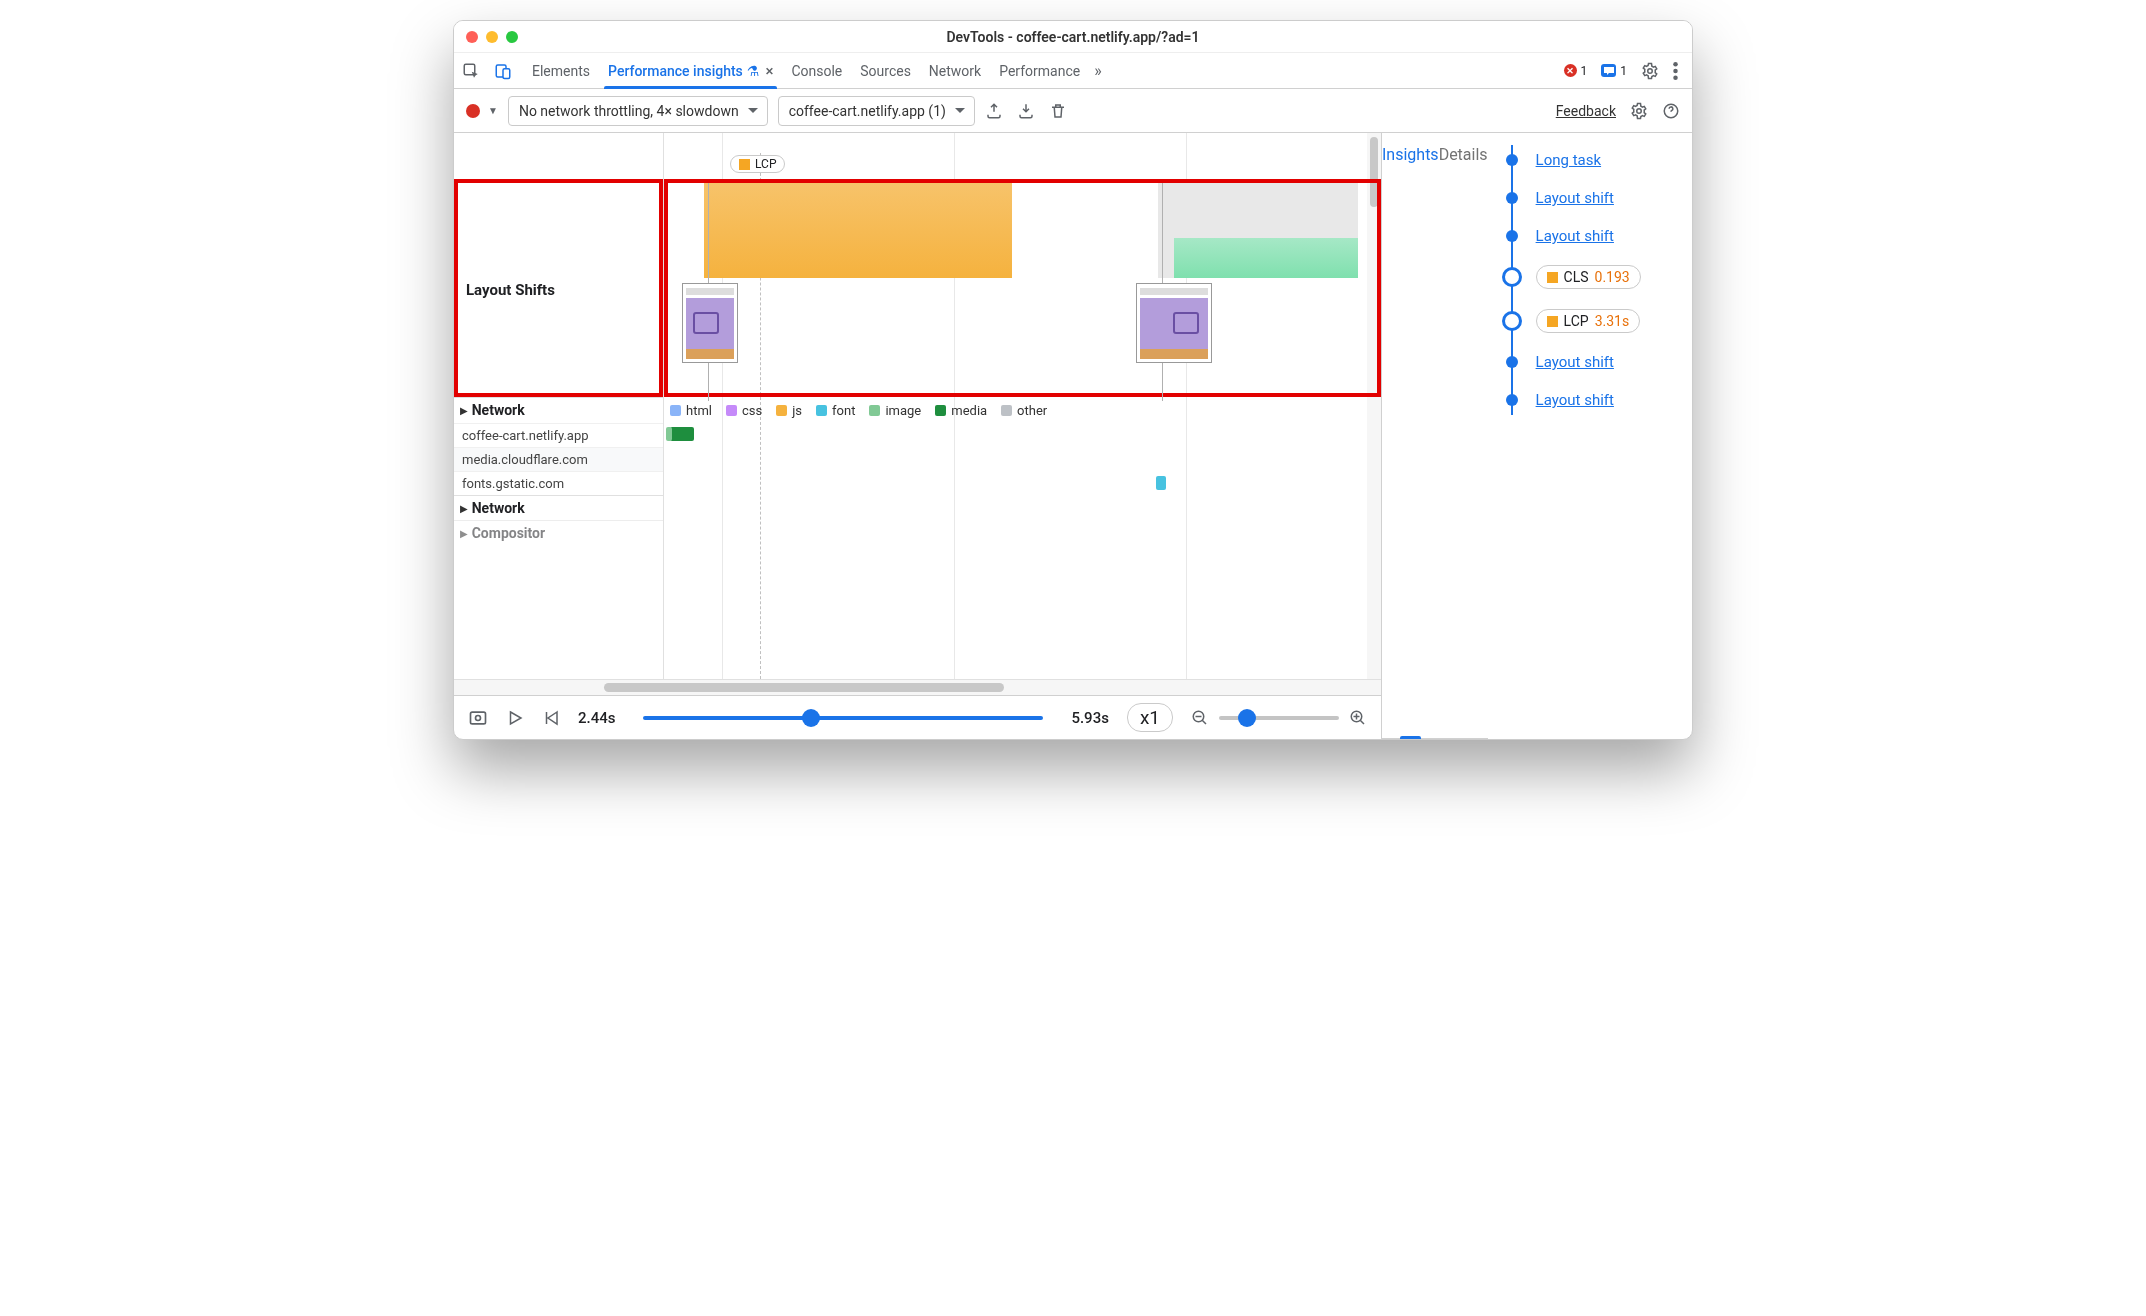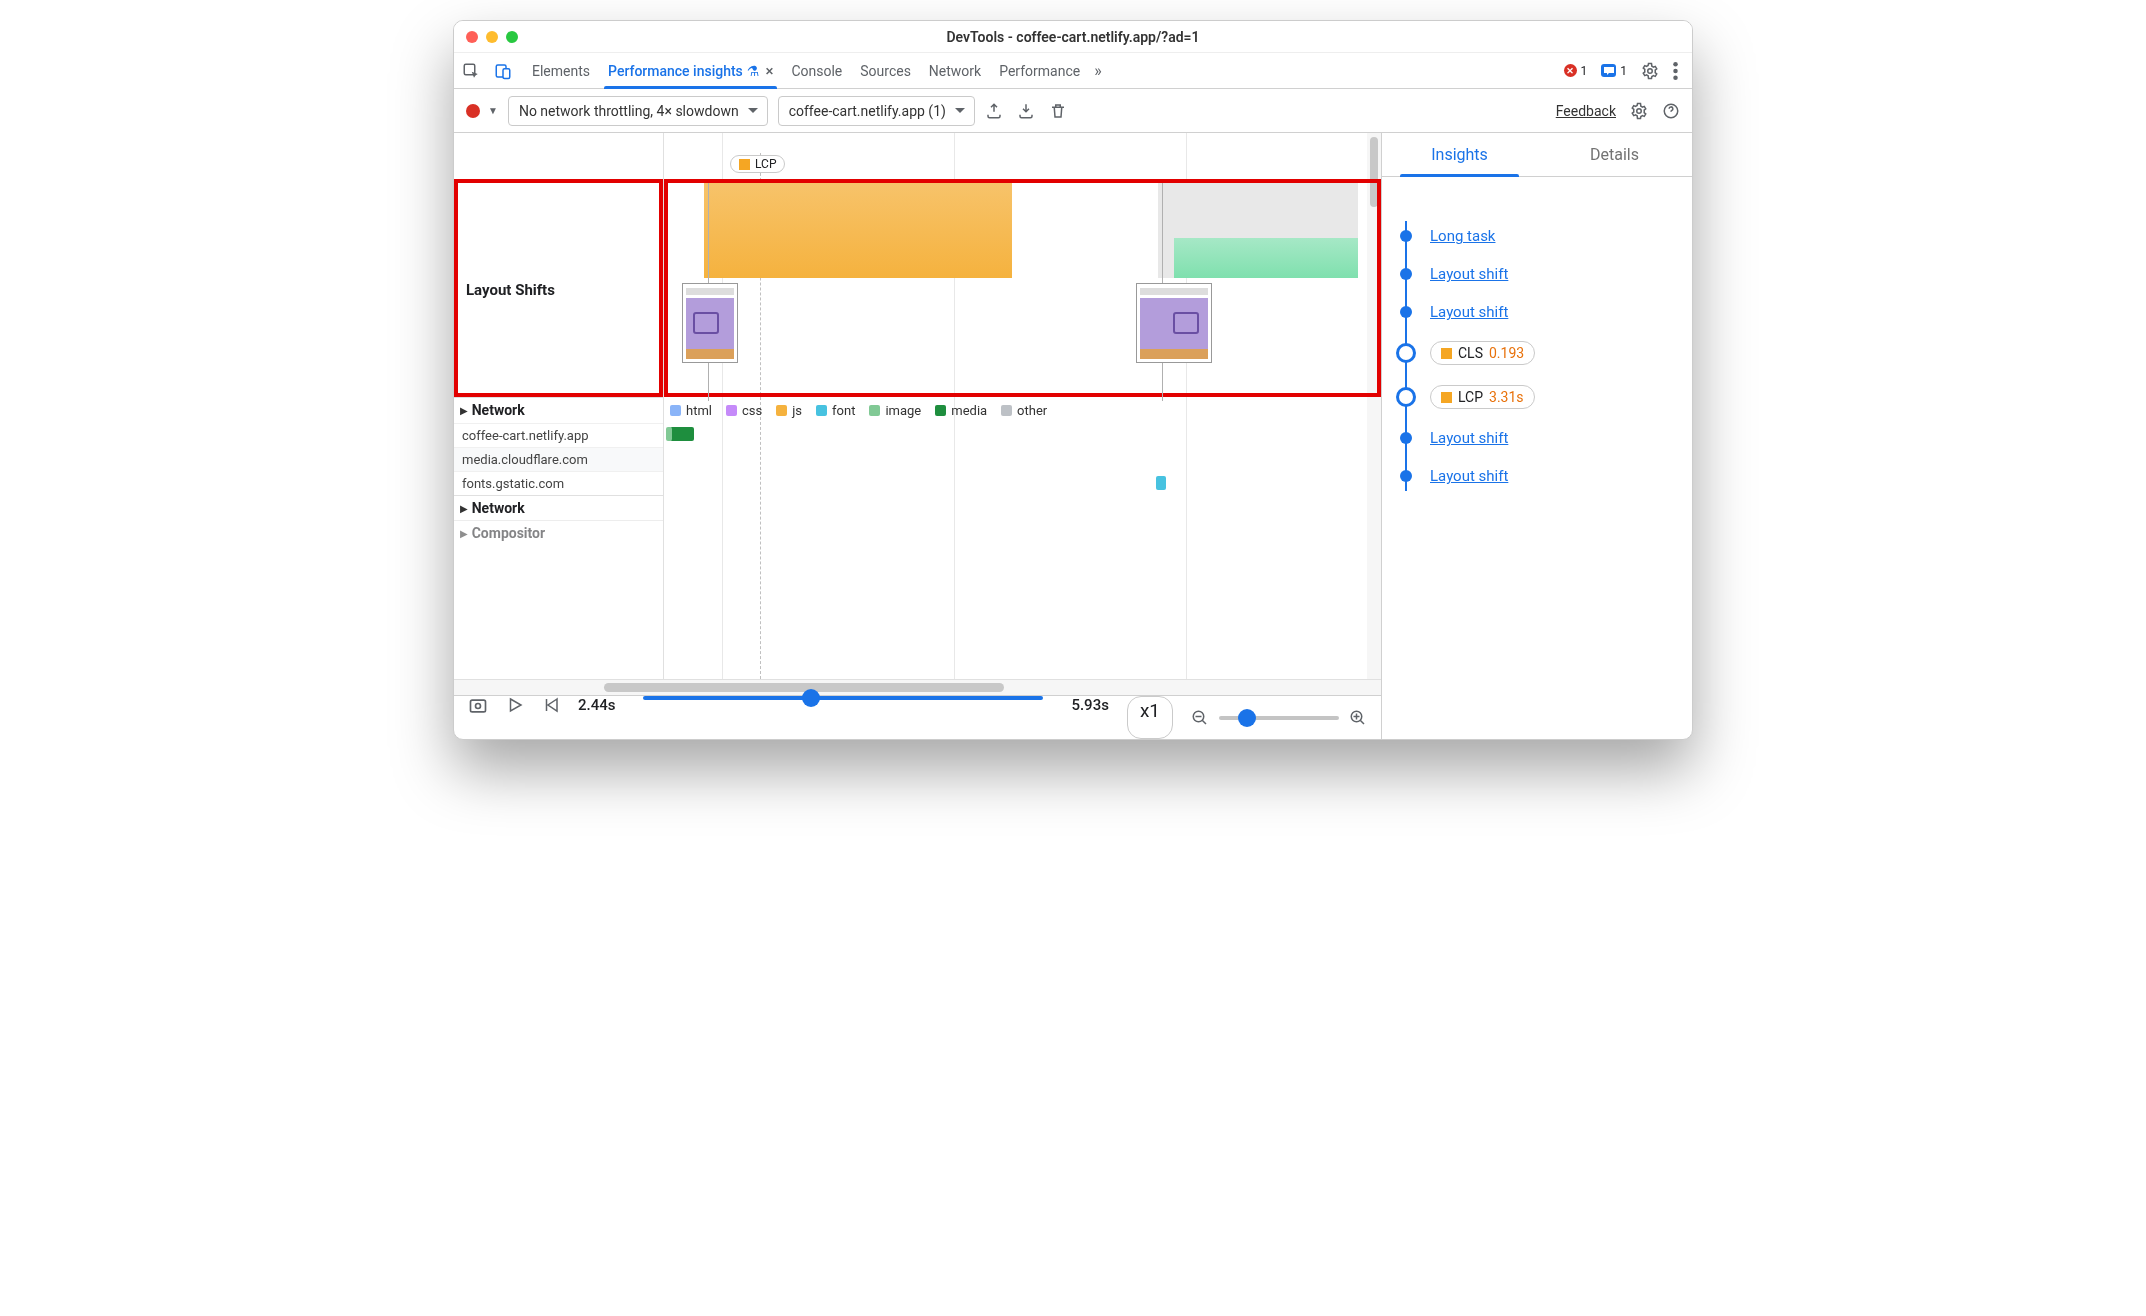--- a/index.html
+++ b/index.html
@@ -82,21 +82,21 @@
     content:''; position:absolute; right:9px; top:50%; transform:translateY(-30%);
     border:5px solid transparent; border-top-color:#5f6368;
   }
   .tb-icons { display:flex; gap:14px; color:#5f6368; }
   .tb-icons .ic { width:18px;height:18px; }
   .tb-right { margin-left:auto; display:flex; align-items:center; gap:14px; }
   .feedback { text-decoration:underline; color:#333; cursor:pointer; }
   
   .main { flex:1; display:flex; overflow:hidden; }
   .left { flex:1; display:flex; flex-direction:column; border-right:1px solid #d0d0d0; overflow:hidden; position:relative; }
-  .right { width:310px; display:flex; flex-direction:column;gap:32px; }
+  .right { width:310px; display:flex; flex-direction:row; }
   
   .rtabs { display:flex; border-bottom:1px solid #d0d0d0; }
   .rtab { flex:1; text-align:center; padding:12px 0; font-size:16px; color:#737373; cursor:pointer; position:relative; }
   .rtab.active { color:#1a73e8; }
   .rtab.active::after { content:''; position:absolute; left:18px; right:18px; bottom:-1px; height:3px; background:#1a73e8; border-radius:2px 2px 0 0; }
   
   .insights-body { flex:1; overflow:auto; padding: 8px 6px 2px 18px; }
   .ins-rail { position:relative; }
   .ins-rail::before {
     content:''; position:absolute; left:5px; top:4px; bottom:4px; width:2px; background:#1a73e8;
@@ -139,21 +139,21 @@
   .legend .item{display:flex;align-items:center;gap:5px;}
   .swatch{width:11px;height:11px;border-radius:2px;}
   .sw-html{background:#8ab4f8;} .sw-css{background:#c58af9;} .sw-js{background:#f5b23e;}
   .sw-font{background:#47c2e0;} .sw-image{background:#81c995;} .sw-media{background:#1e8e3e;}
   .sw-other{background:#bdc1c6;}
   .netrow { height:24px; display:flex; align-items:center; padding-left:8px; font-size:13px; border-top:1px solid #f0f0f0; color:#444; }
   .netrow.alt{background:#f8f9fa;}
   .req-bar { position:absolute; height:14px; border-radius:2px; }
   
   .playbar {
-    height:44px; border-top:1px solid #d0d0d0; display:flex; 
+    height:44px; border-top:1px solid #d0d0d0; display:flex; align-items:center;
     padding:0 14px; gap:18px;
   }
   .playbar .ic { color:#5f6368; }
   .range-lbl { font-size:15px; font-weight:500; }
   .range-track { flex:1; height:4px; background:#1a73e8; border-radius:2px; position:relative; margin:0 10px; }
   .range-thumb { position:absolute; top:50%; width:18px;height:18px;border-radius:50%;background:#1a73e8; transform:translate(-50%,-50%); left:42%; }
   .x1 { border:1px solid #cacaca; border-radius:14px; padding:2px 12px; font-size:19px; }
   .zoom { display:flex; align-items:center; gap:10px; }
   .zoom-track{ width:120px; height:4px; background:#c4c4c4; border-radius:2px; position:relative; }
   .zoom-thumb{ position:absolute; left:28px; top:50%; width:18px;height:18px;border-radius:50%;background:#1a73e8;transform:translate(-50%,-50%); }

